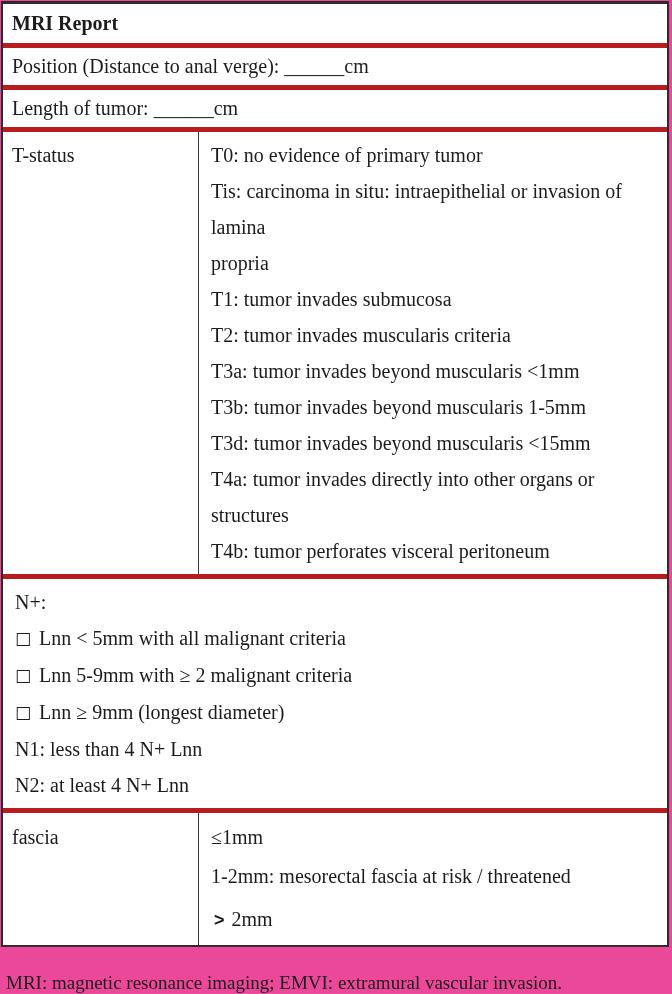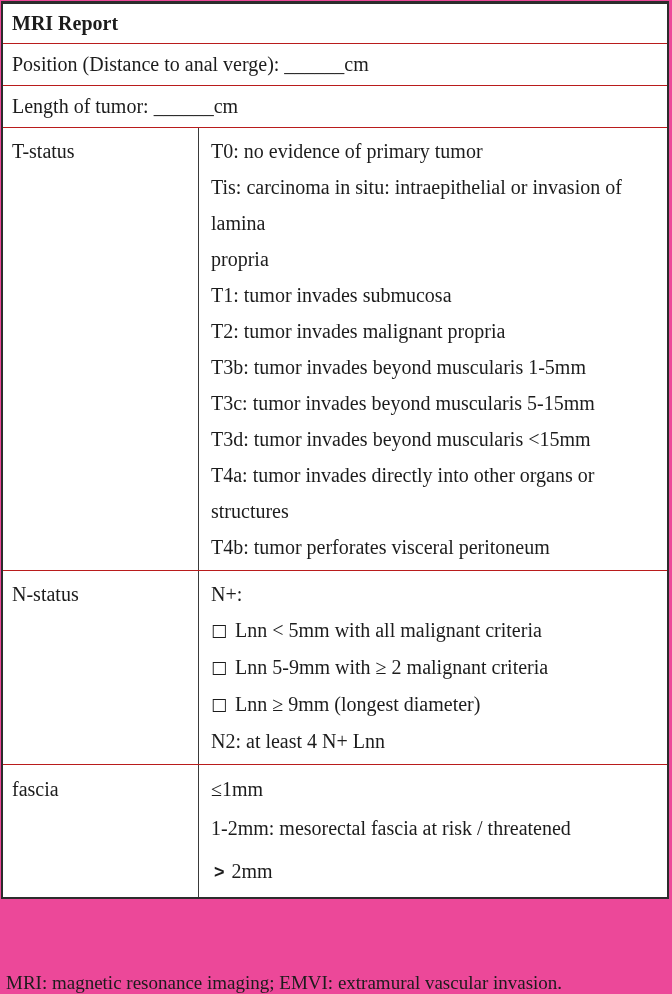--- a/index.html
+++ b/index.html
@@ -24,21 +24,21 @@
     position: absolute;
     left: 1px;
     top: 1px;
     width: 668px;
     box-sizing: border-box;
     border: 2px solid #2c2c2c;
     border-top-width: 3px;
     background: #ffffff;
   }
   .row {
-    border-top: 1px solid #b91c1c;
+    border-top: 5px solid #b91c1c;
     font-size: 20px;
   }
   .row:first-child { border-top: 0; }
 
   .single {
     display: flex;
     align-items: center;
     padding-left: 9px;
     box-sizing: border-box;
   }
@@ -102,42 +102,42 @@
       <span>Length of tumor: ______cm</span>
     </div>
 
     <div class="row split lh36">
       <div class="cell-label">T-status</div>
       <div class="cell-content">
         <div class="line">T0: no evidence of primary tumor</div>
         <div class="line">Tis: carcinoma in situ: intraepithelial or invasion of lamina</div>
         <div class="line">propria</div>
         <div class="line">T1: tumor invades submucosa</div>
-        <div class="line">T2: tumor invades malignant propria</div>
+        <div class="line">T2: tumor invades muscularis criteria</div>
+        <div class="line">T3a: tumor invades beyond muscularis &lt;1mm</div>
         <div class="line">T3b: tumor invades beyond muscularis 1-5mm</div>
-        <div class="line">T3c: tumor invades beyond muscularis 5-15mm</div>
         <div class="line">T3d: tumor invades beyond muscularis &lt;15mm</div>
         <div class="line">T4a: tumor invades directly into other organs or structures</div>
         <div class="line">T4b: tumor perforates visceral peritoneum</div>
       </div>
     </div>
 
     <div class="row split lh36">
-      <div class="cell-label">N-status</div>
       <div class="cell-content">
         <div class="line">N+:</div>
         <div class="line">
           <span class="box">□</span><span>Lnn &lt; 5mm with all malignant criteria</span>
         </div>
         <div class="line">
           <span class="box">□</span><span>Lnn 5-9mm with ≥ 2 malignant criteria</span>
         </div>
         <div class="line">
           <span class="box">□</span><span>Lnn ≥ 9mm (longest diameter)</span>
         </div>
+        <div class="line">N1: less than 4 N+ Lnn</div>
         <div class="line">N2: at least 4 N+ Lnn</div>
       </div>
     </div>
 
     <div class="row split lh39">
       <div class="cell-label">
         <div>fascia</div>
       </div>
       <div class="cell-content">
         <div class="line">≤1mm</div>

